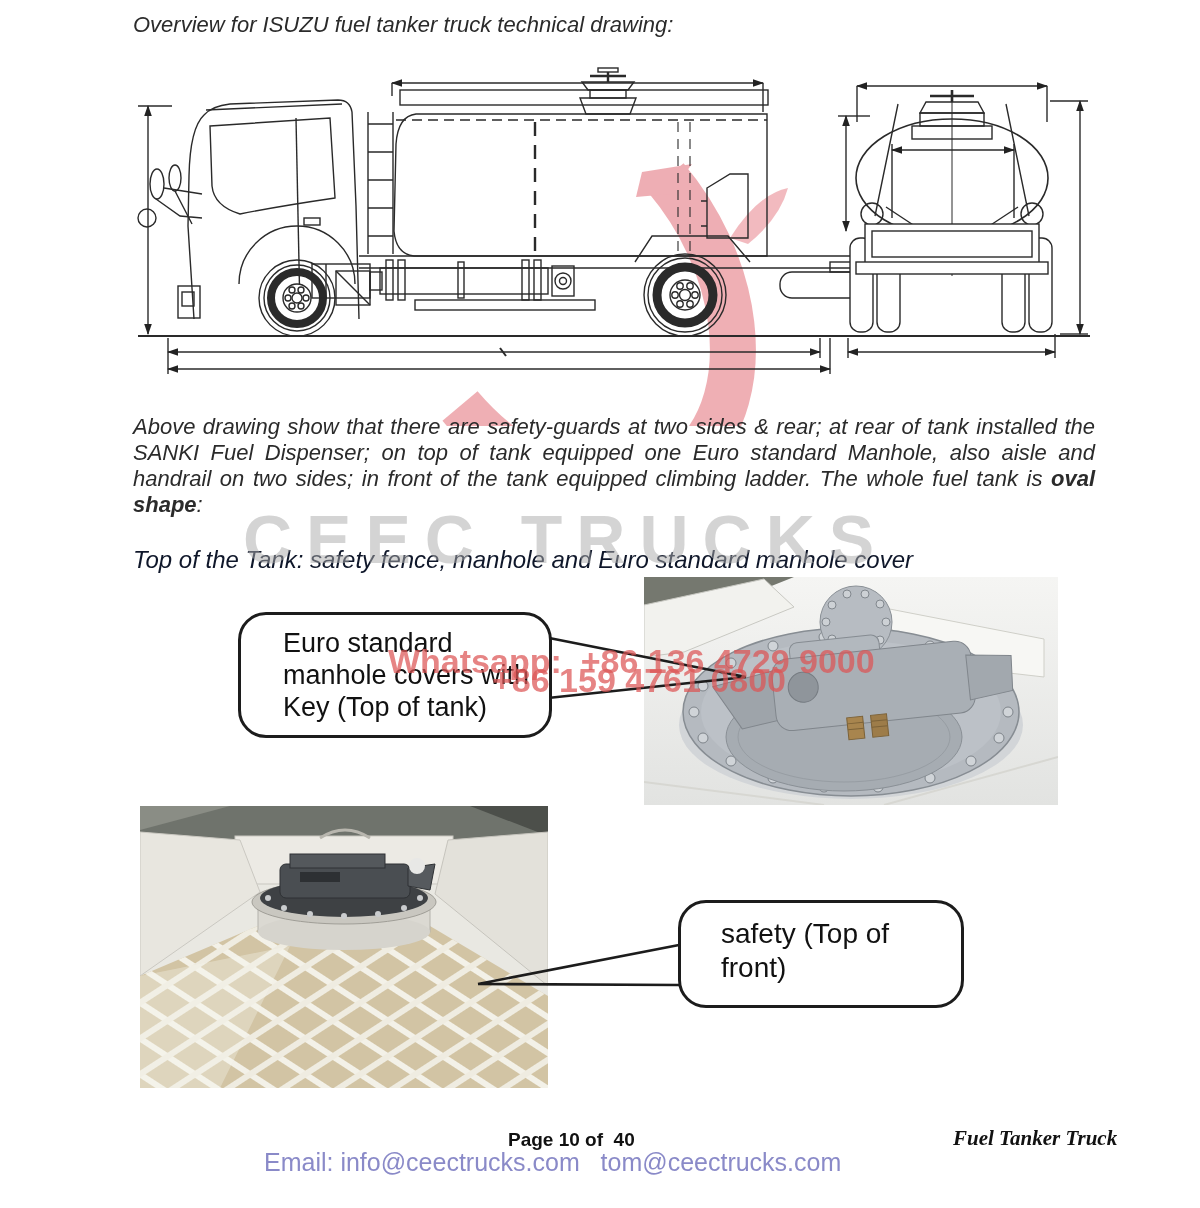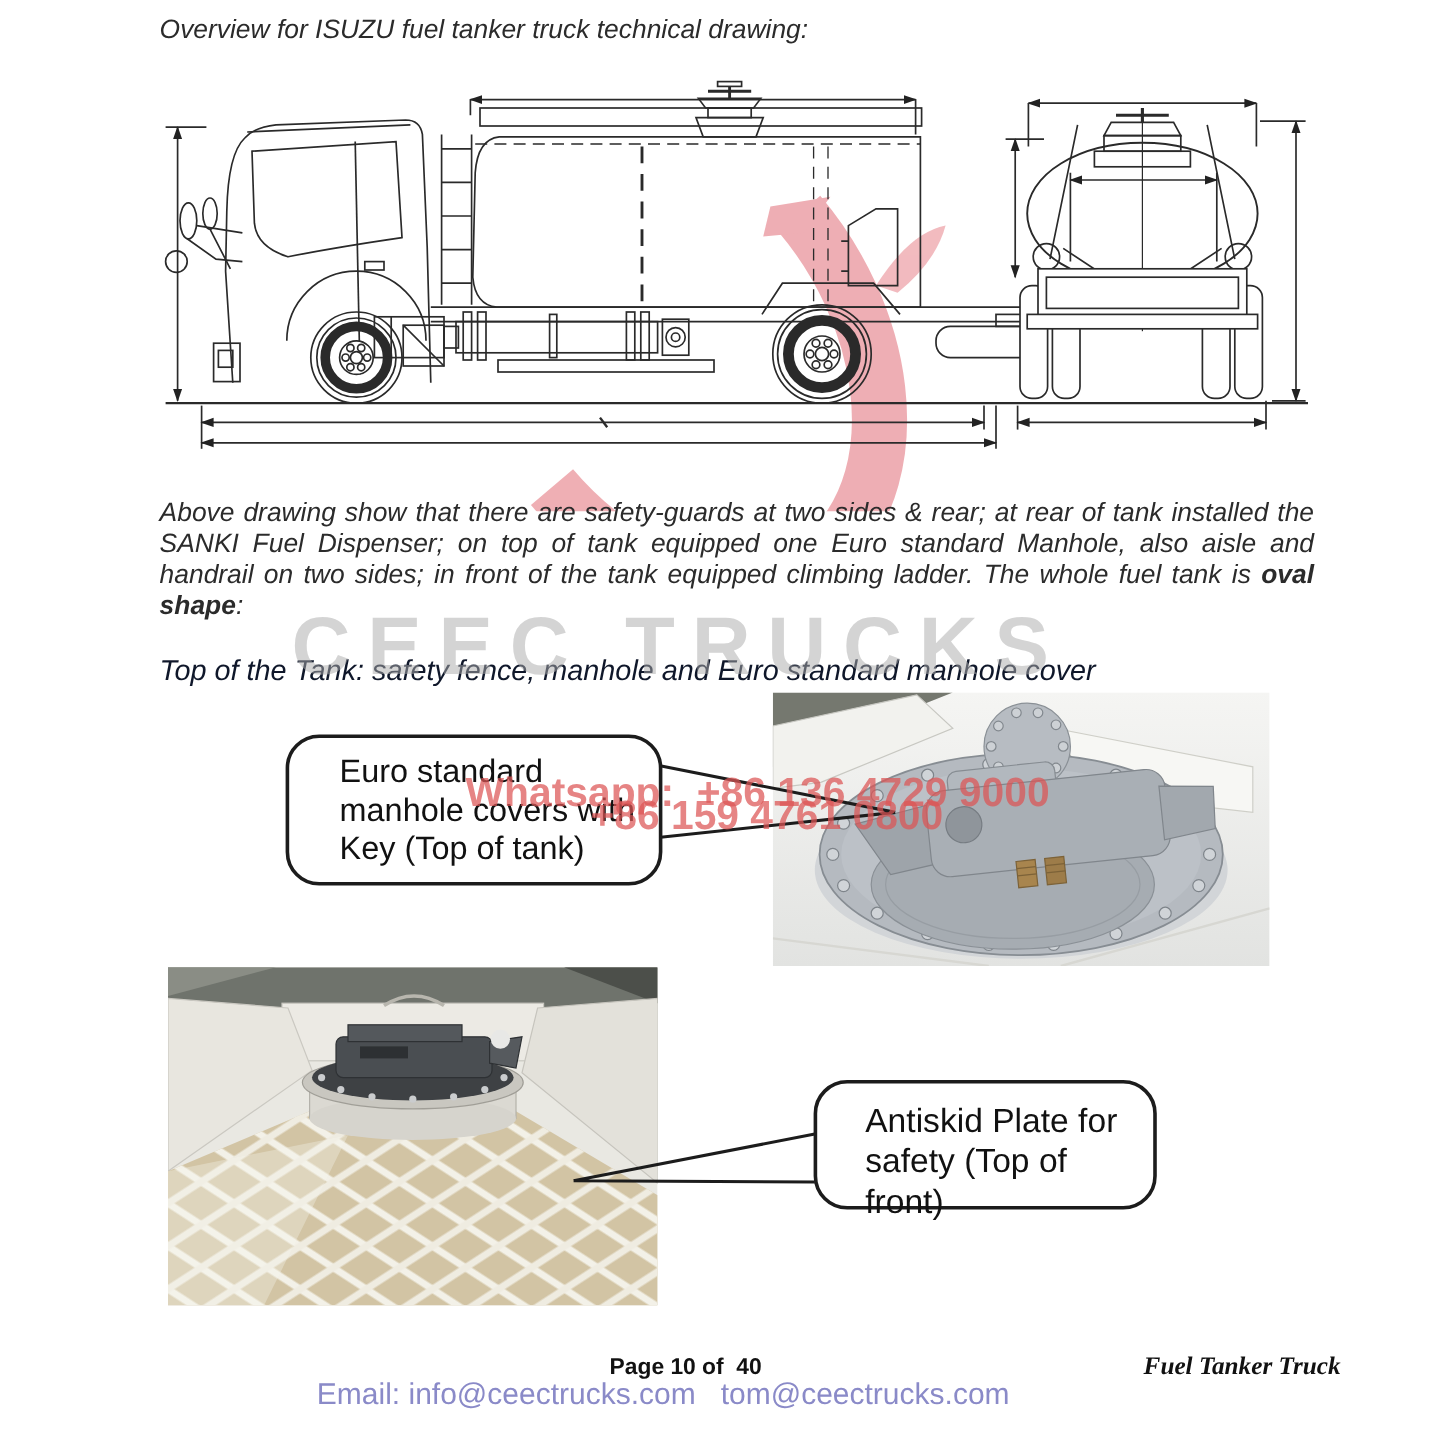--- a/index.html
+++ b/index.html
@@ -326,21 +326,20 @@
 <div id="callout-manhole" class="abs bubble">
   <div class="btxt">
     <div>Euro standard</div>
     <div>manhole covers with</div>
     <div>Key (Top of tank)</div>
   </div>
 </div>
 
 <div id="callout-antiskid" class="abs bubble">
   <div class="btxt">
-    <div>Antiskid Plate for</div>
     <div>safety (Top of front)</div>
   </div>
 </div>
 
 <div id="wm-brand" class="abs">CEEC TRUCKS</div>
 <div id="wm-ph1" class="abs wm-phone pre">Whatsapp:  +86 136 4729 9000</div>
 <div id="wm-ph2" class="abs wm-phone pre">+86 159 4761 0800</div>
 
 <div id="page-info" class="abs pre">Page 10 of  40</div>
 <div id="doc-title" class="abs">Fuel Tanker Truck</div>

